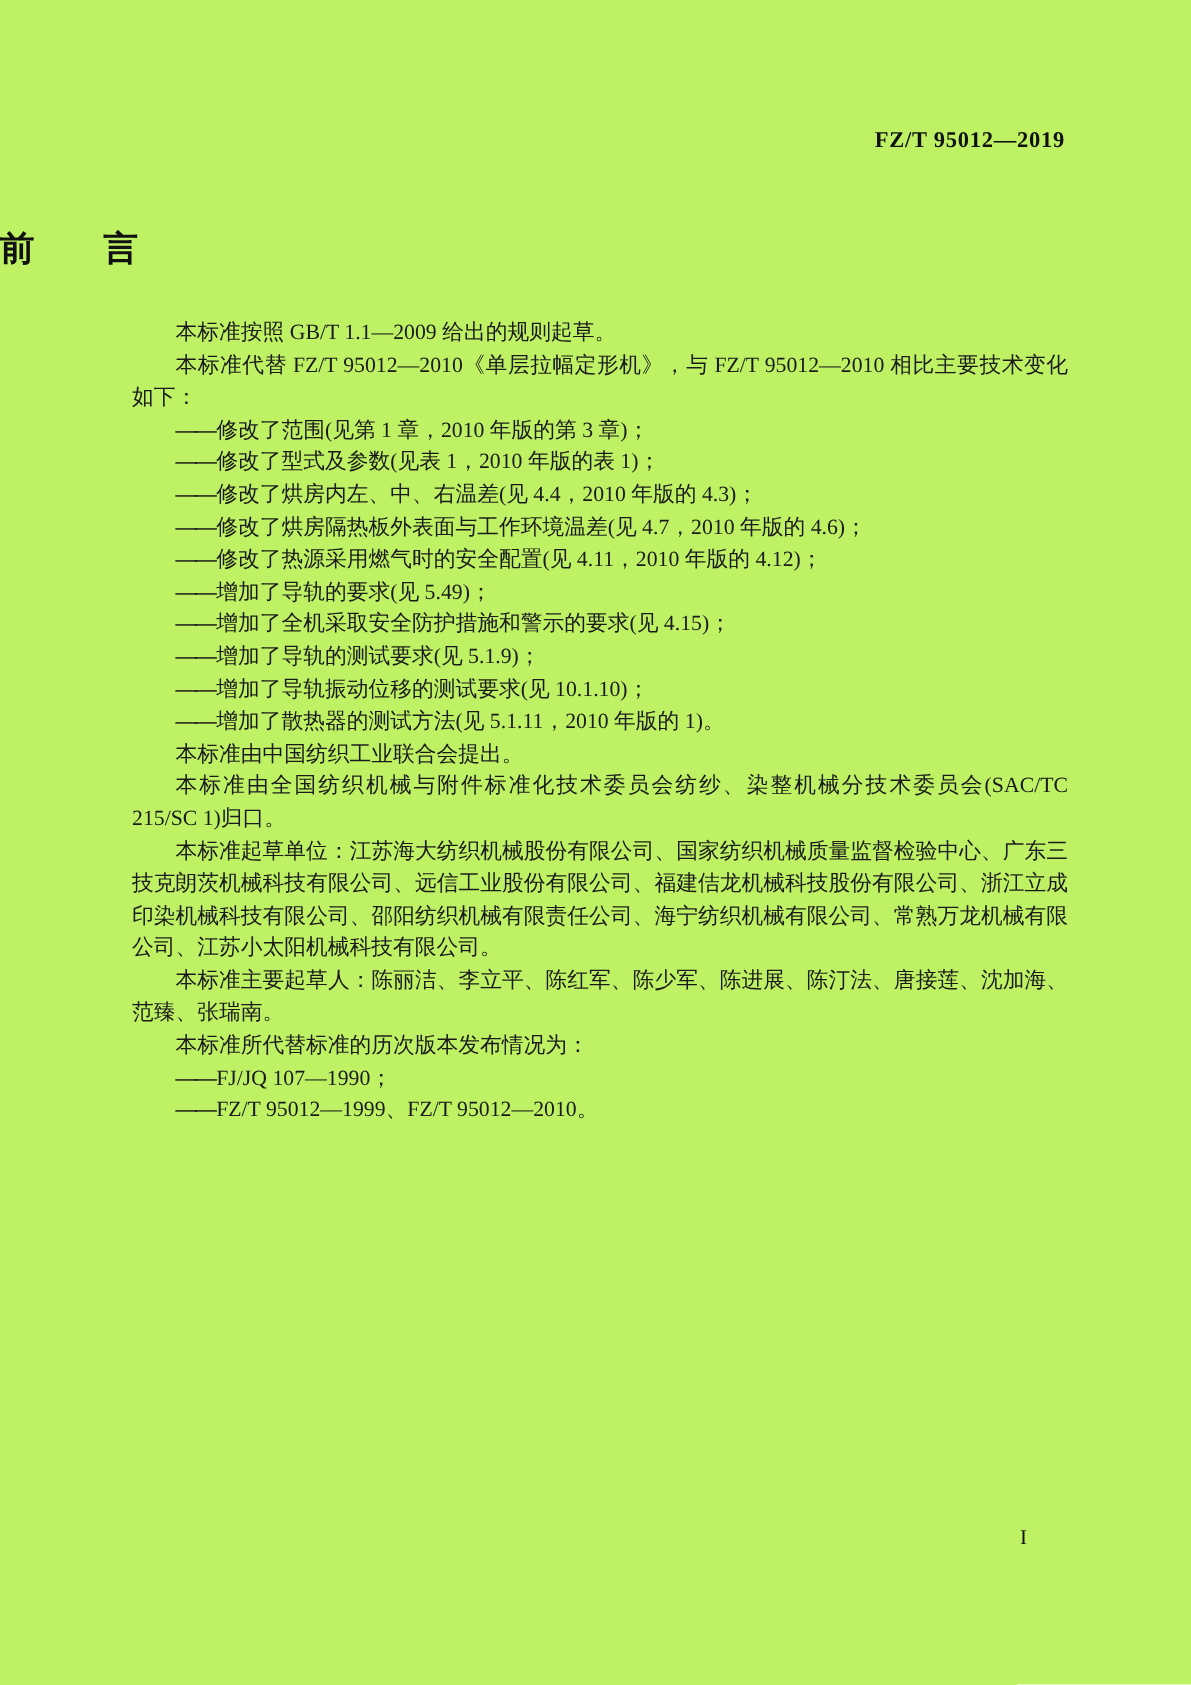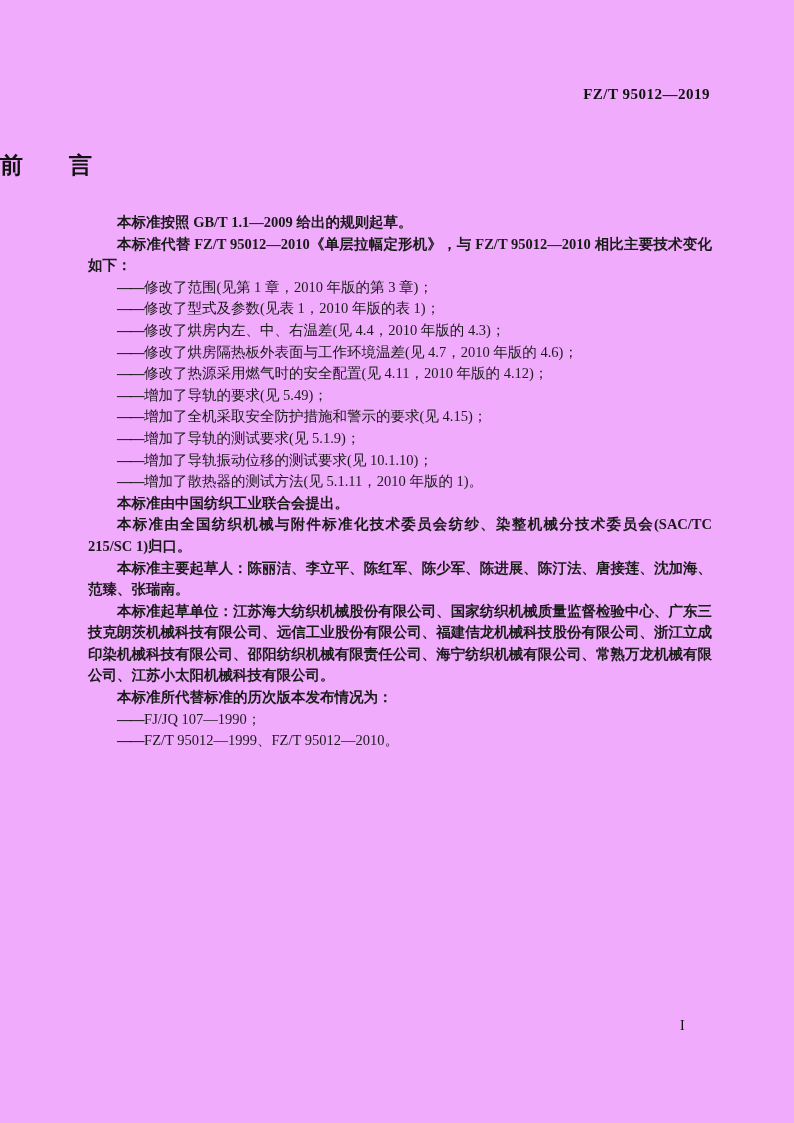--- a/index.html
+++ b/index.html
@@ -4,21 +4,21 @@
 <style>
   html, body {
     margin: 0;
     padding: 0;
     background: #ffffff;
   }
   .page {
     position: relative;
     width: 794px;
     height: 1123px;
-    background: #f0abfc;
+    background: #bef264;
     font-family: "Liberation Serif", "DejaVu Serif", serif;
     color: #1a1a1a;
     overflow: hidden;
   }
   .header-code {
     position: absolute;
     top: 86px;
     right: 84px;
     font-size: 15px;
     font-weight: bold;
@@ -43,21 +43,20 @@
     font-size: 14.5px;
     line-height: 21.6px;
     text-align: justify;
   }
   .body-text p {
     margin: 0;
     padding: 0;
   }
   p.para {
     text-indent: 2em;
-    font-weight: bold;
   }
   p.dash {
     padding-left: 2em;
   }
   .dash-prefix {
     letter-spacing: -0.1em;
     margin-right: 1px;
     font-weight: bold;
   }
   .page-number {
@@ -85,22 +84,22 @@
       <p class="dash"><span class="dash-prefix">——</span><span>修改了烘房内左、中、右温差(见 4.4，2010 年版的 4.3)；</span></p>
       <p class="dash"><span class="dash-prefix">——</span><span>修改了烘房隔热板外表面与工作环境温差(见 4.7，2010 年版的 4.6)；</span></p>
       <p class="dash"><span class="dash-prefix">——</span><span>修改了热源采用燃气时的安全配置(见 4.11，2010 年版的 4.12)；</span></p>
       <p class="dash"><span class="dash-prefix">——</span><span>增加了导轨的要求(见 5.49)；</span></p>
       <p class="dash"><span class="dash-prefix">——</span><span>增加了全机采取安全防护措施和警示的要求(见 4.15)；</span></p>
       <p class="dash"><span class="dash-prefix">——</span><span>增加了导轨的测试要求(见 5.1.9)；</span></p>
       <p class="dash"><span class="dash-prefix">——</span><span>增加了导轨振动位移的测试要求(见 10.1.10)；</span></p>
       <p class="dash"><span class="dash-prefix">——</span><span>增加了散热器的测试方法(见 5.1.11，2010 年版的 1)。</span></p>
       <p class="para">本标准由中国纺织工业联合会提出。</p>
       <p class="para">本标准由全国纺织机械与附件标准化技术委员会纺纱、染整机械分技术委员会(SAC/TC 215/SC 1)归口。</p>
+      <p class="para">本标准起草单位：江苏海大纺织机械股份有限公司、国家纺织机械质量监督检验中心、广东三技克朗茨机械科技有限公司、远信工业股份有限公司、福建佶龙机械科技股份有限公司、浙江立成印染机械科技有限公司、邵阳纺织机械有限责任公司、海宁纺织机械有限公司、常熟万龙机械有限公司、江苏小太阳机械科技有限公司。</p>
       <p class="para">本标准主要起草人：陈丽洁、李立平、陈红军、陈少军、陈进展、陈汀法、唐接莲、沈加海、范臻、张瑞南。</p>
-      <p class="para">本标准起草单位：江苏海大纺织机械股份有限公司、国家纺织机械质量监督检验中心、广东三技克朗茨机械科技有限公司、远信工业股份有限公司、福建佶龙机械科技股份有限公司、浙江立成印染机械科技有限公司、邵阳纺织机械有限责任公司、海宁纺织机械有限公司、常熟万龙机械有限公司、江苏小太阳机械科技有限公司。</p>
       <p class="para">本标准所代替标准的历次版本发布情况为：</p>
       <p class="dash"><span class="dash-prefix">——</span><span>FJ/JQ 107—1990；</span></p>
       <p class="dash"><span class="dash-prefix">——</span><span>FZ/T 95012—1999、FZ/T 95012—2010。</span></p>
     </div>
 
   <div class="page-number">I</div>
 
 </div>
 
 </body></html>

